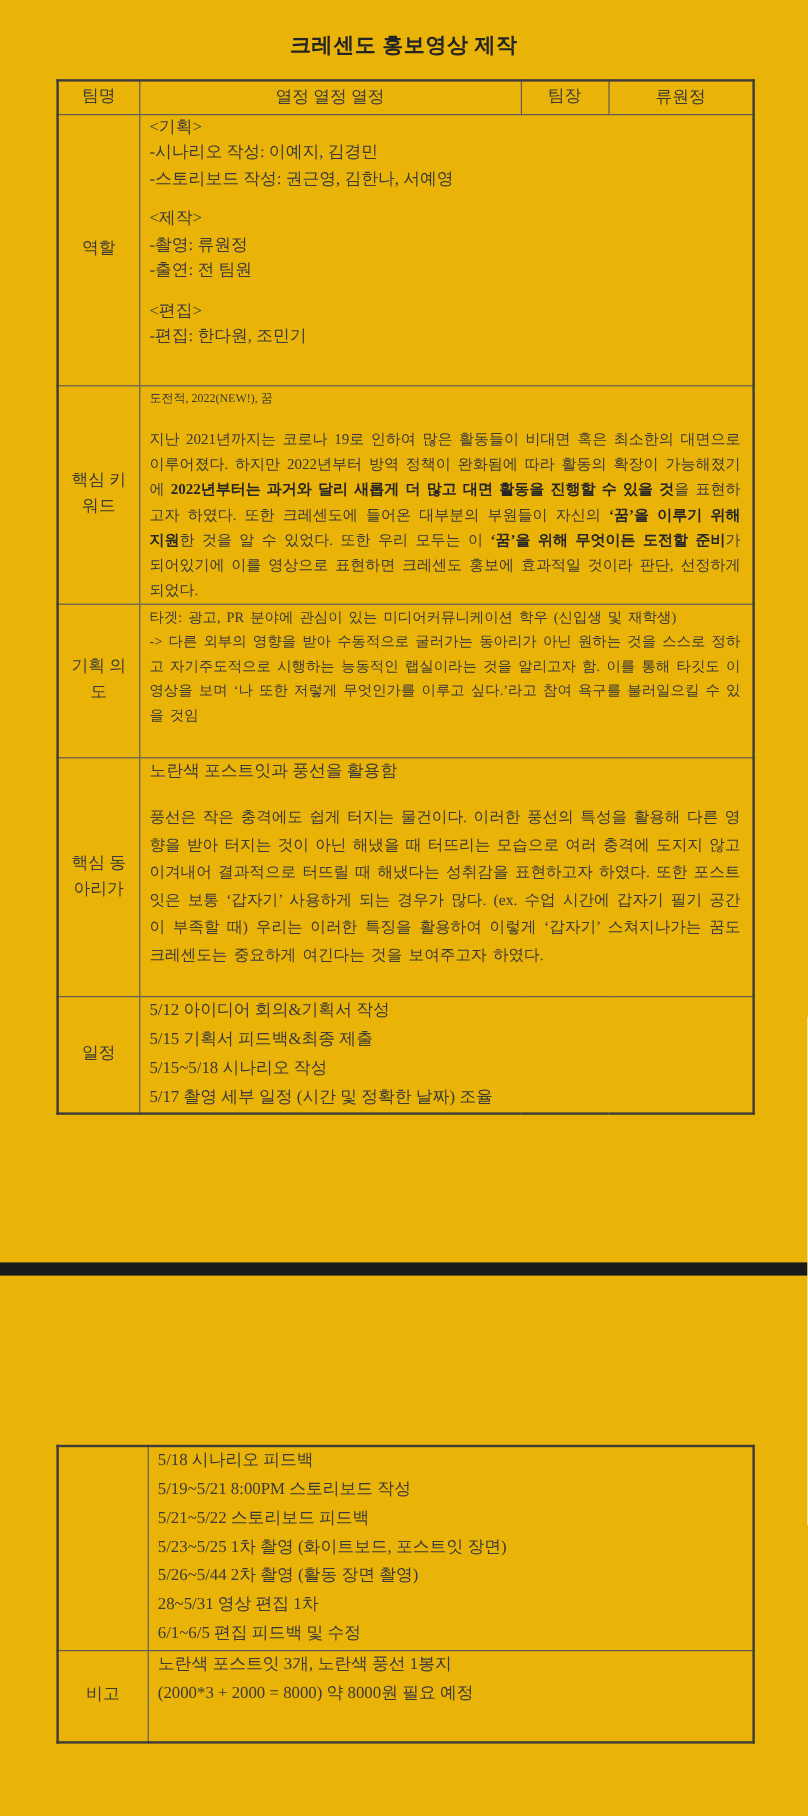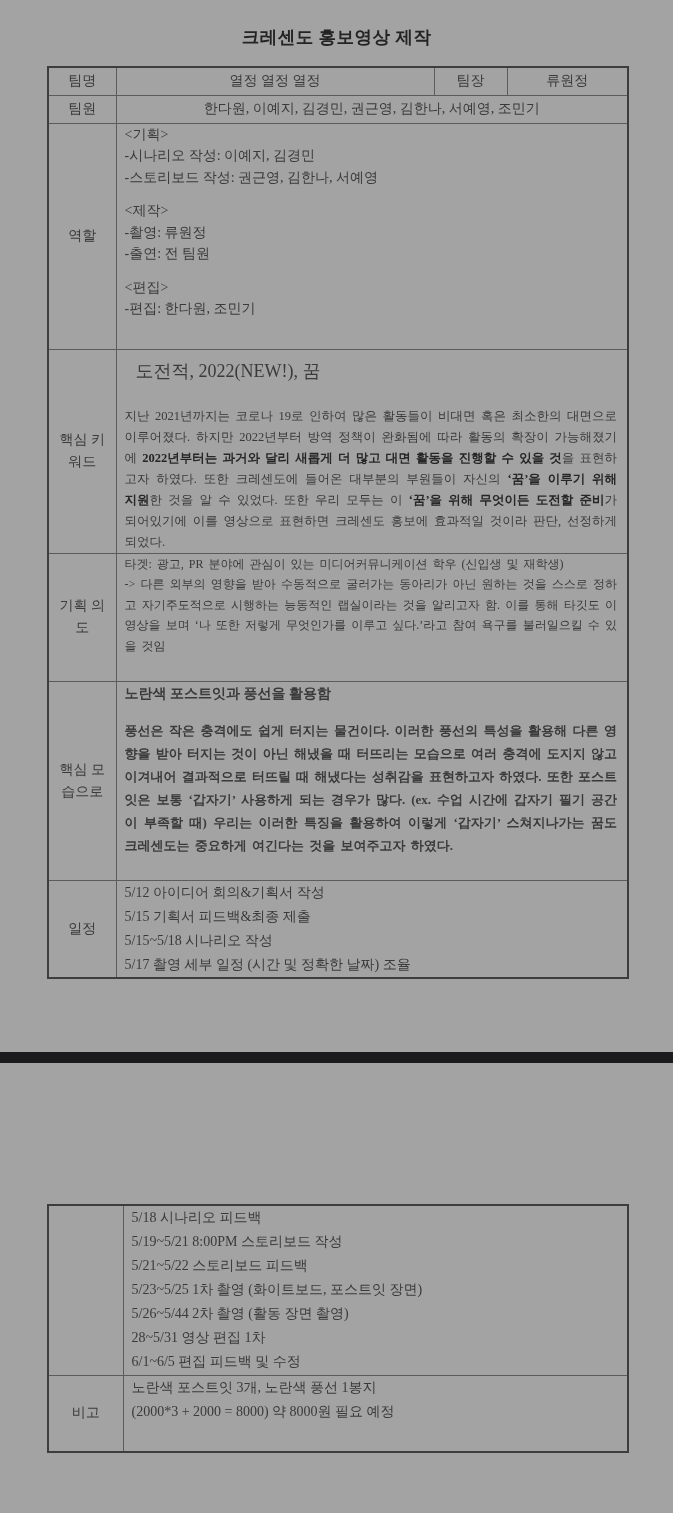--- a/index.html
+++ b/index.html
@@ -1,19 +1,19 @@
 <!DOCTYPE html>
 <html><head>
 <meta charset="utf-8">
 <style>
   html,body{margin:0;padding:0;background:#ffffff;}
   .page{
     position:relative;
     width:673px;height:1513px;
-    background:#a3a3a3;
+    background:#eab308;
     font-family:"Liberation Serif","DejaVu Serif",serif;
     color:#3a3a3a;
     overflow:hidden;
   }
   .title{
     position:absolute;top:24px;left:0;width:673px;
     margin:0;text-align:center;
     font-size:17.5px;font-weight:bold;color:#242424;
     letter-spacing:0.5px;line-height:26px;
   }
@@ -48,28 +48,28 @@
   .line.blank{height:12px;}
   .pad-roles{padding-top:13px;}
   .sched .line{line-height:24px;}
   .pad-sched{padding-top:6px;}
   .pad-cont{padding-top:8px;margin-top:44px;}
   .pad-note{padding-top:13px;}
   .note .line{line-height:24px;}
   p.just{
     margin:0;text-align:justify;
   }
-  .kw-intro{margin:11px;line-height:21px;font-size:18px;}
+  .kw-intro{margin:0;line-height:21px;font-size:10px;}
   .kw-para{font-size:12.5px;line-height:21px;word-spacing:2px;}
   .pad-kw{padding-top:14px;}
   .kw-gap{height:13px;}
   .kw-para b{color:#262626;}
   .pad-intent{padding-top:4px;}
   .intent-para{font-size:12px;line-height:20.5px;word-spacing:2px;}
-  .pad-idea{padding-top:13px;font-weight:bold;}
+  .pad-idea{padding-top:13px;}
   .idea-p1{margin:0;line-height:23px;}
   .idea-gap{height:14px;}
   .idea-para{font-size:13px;line-height:23px;word-spacing:2px;}
   .bar{
     position:absolute;left:0;top:1052px;
     width:673px;height:11px;
     background:#1b1b1d;
   }
 </style>
 </head>
@@ -85,24 +85,20 @@
         <col style="width:318px">
         <col style="width:73px">
         <col style="width:121px">
     </colgroup>
     <tbody>
         <tr class="r-team">
       <td class="lbl">팀명</td>
       <td class="ctr">열정 열정 열정</td>
       <td class="lbl">팀장</td>
       <td class="ctr">류원정</td>
-    </tr>
-    <tr class="r-members">
-      <td class="lbl">팀원</td>
-      <td class="ctr" colspan="3">한다원, 이예지, 김경민, 권근영, 김한나, 서예영, 조민기</td>
     </tr>
     <tr class="r-roles">
       <td class="lbl">역할</td>
       <td class="cnt pad-roles" colspan="3">
         <div class="lines">
               <div class="line">&lt;기획&gt;</div>
               <div class="line">-시나리오 작성: 이예지, 김경민</div>
               <div class="line">-스토리보드 작성: 권근영, 김한나, 서예영</div>
               <div class="line blank"></div>
               <div class="line">&lt;제작&gt;</div>
@@ -123,21 +119,21 @@
       </td>
     </tr>
     <tr class="r-intent">
       <td class="lbl">기획 의도</td>
       <td class="cnt pad-intent" colspan="3">
         <p class="just intent-para">타겟: 광고, PR 분야에 관심이 있는 미디어커뮤니케이션 학우 (신입생 및 재학생)</p>
         <p class="just intent-para">-&gt; 다른 외부의 영향을 받아 수동적으로 굴러가는 동아리가 아닌 원하는 것을 스스로 정하고 자기주도적으로 시행하는 능동적인 랩실이라는 것을 알리고자 함. 이를 통해 타깃도 이 영상을 보며 ‘나 또한 저렇게 무엇인가를 이루고 싶다.’라고 참여 욕구를 불러일으킬 수 있을 것임</p>
       </td>
     </tr>
     <tr class="r-idea">
-      <td class="lbl">핵심 모습으로</td>
+      <td class="lbl">핵심 동아리가</td>
       <td class="cnt pad-idea" colspan="3">
         <p class="idea-p1">노란색 포스트잇과 풍선을 활용함</p>
         <div class="idea-gap"></div>
         <p class="just idea-para">풍선은 작은 충격에도 쉽게 터지는 물건이다. 이러한 풍선의 특성을 활용해 다른 영향을 받아 터지는 것이 아닌 해냈을 때 터뜨리는 모습으로 여러 충격에 도지지 않고 이겨내어 결과적으로 터뜨릴 때 해냈다는 성취감을 표현하고자 하였다. 또한 포스트잇은 보통 ‘갑자기’ 사용하게 되는 경우가 많다. (ex. 수업 시간에 갑자기 필기 공간이 부족할 때) 우리는 이러한 특징을 활용하여 이렇게 ‘갑자기’ 스쳐지나가는 꿈도 크레센도는 중요하게 여긴다는 것을 보여주고자 하였다.</p>
       </td>
     </tr>
     <tr class="r-schedule">
       <td class="lbl">일정</td>
       <td class="cnt pad-sched sched" colspan="3">
         <div class="lines">

